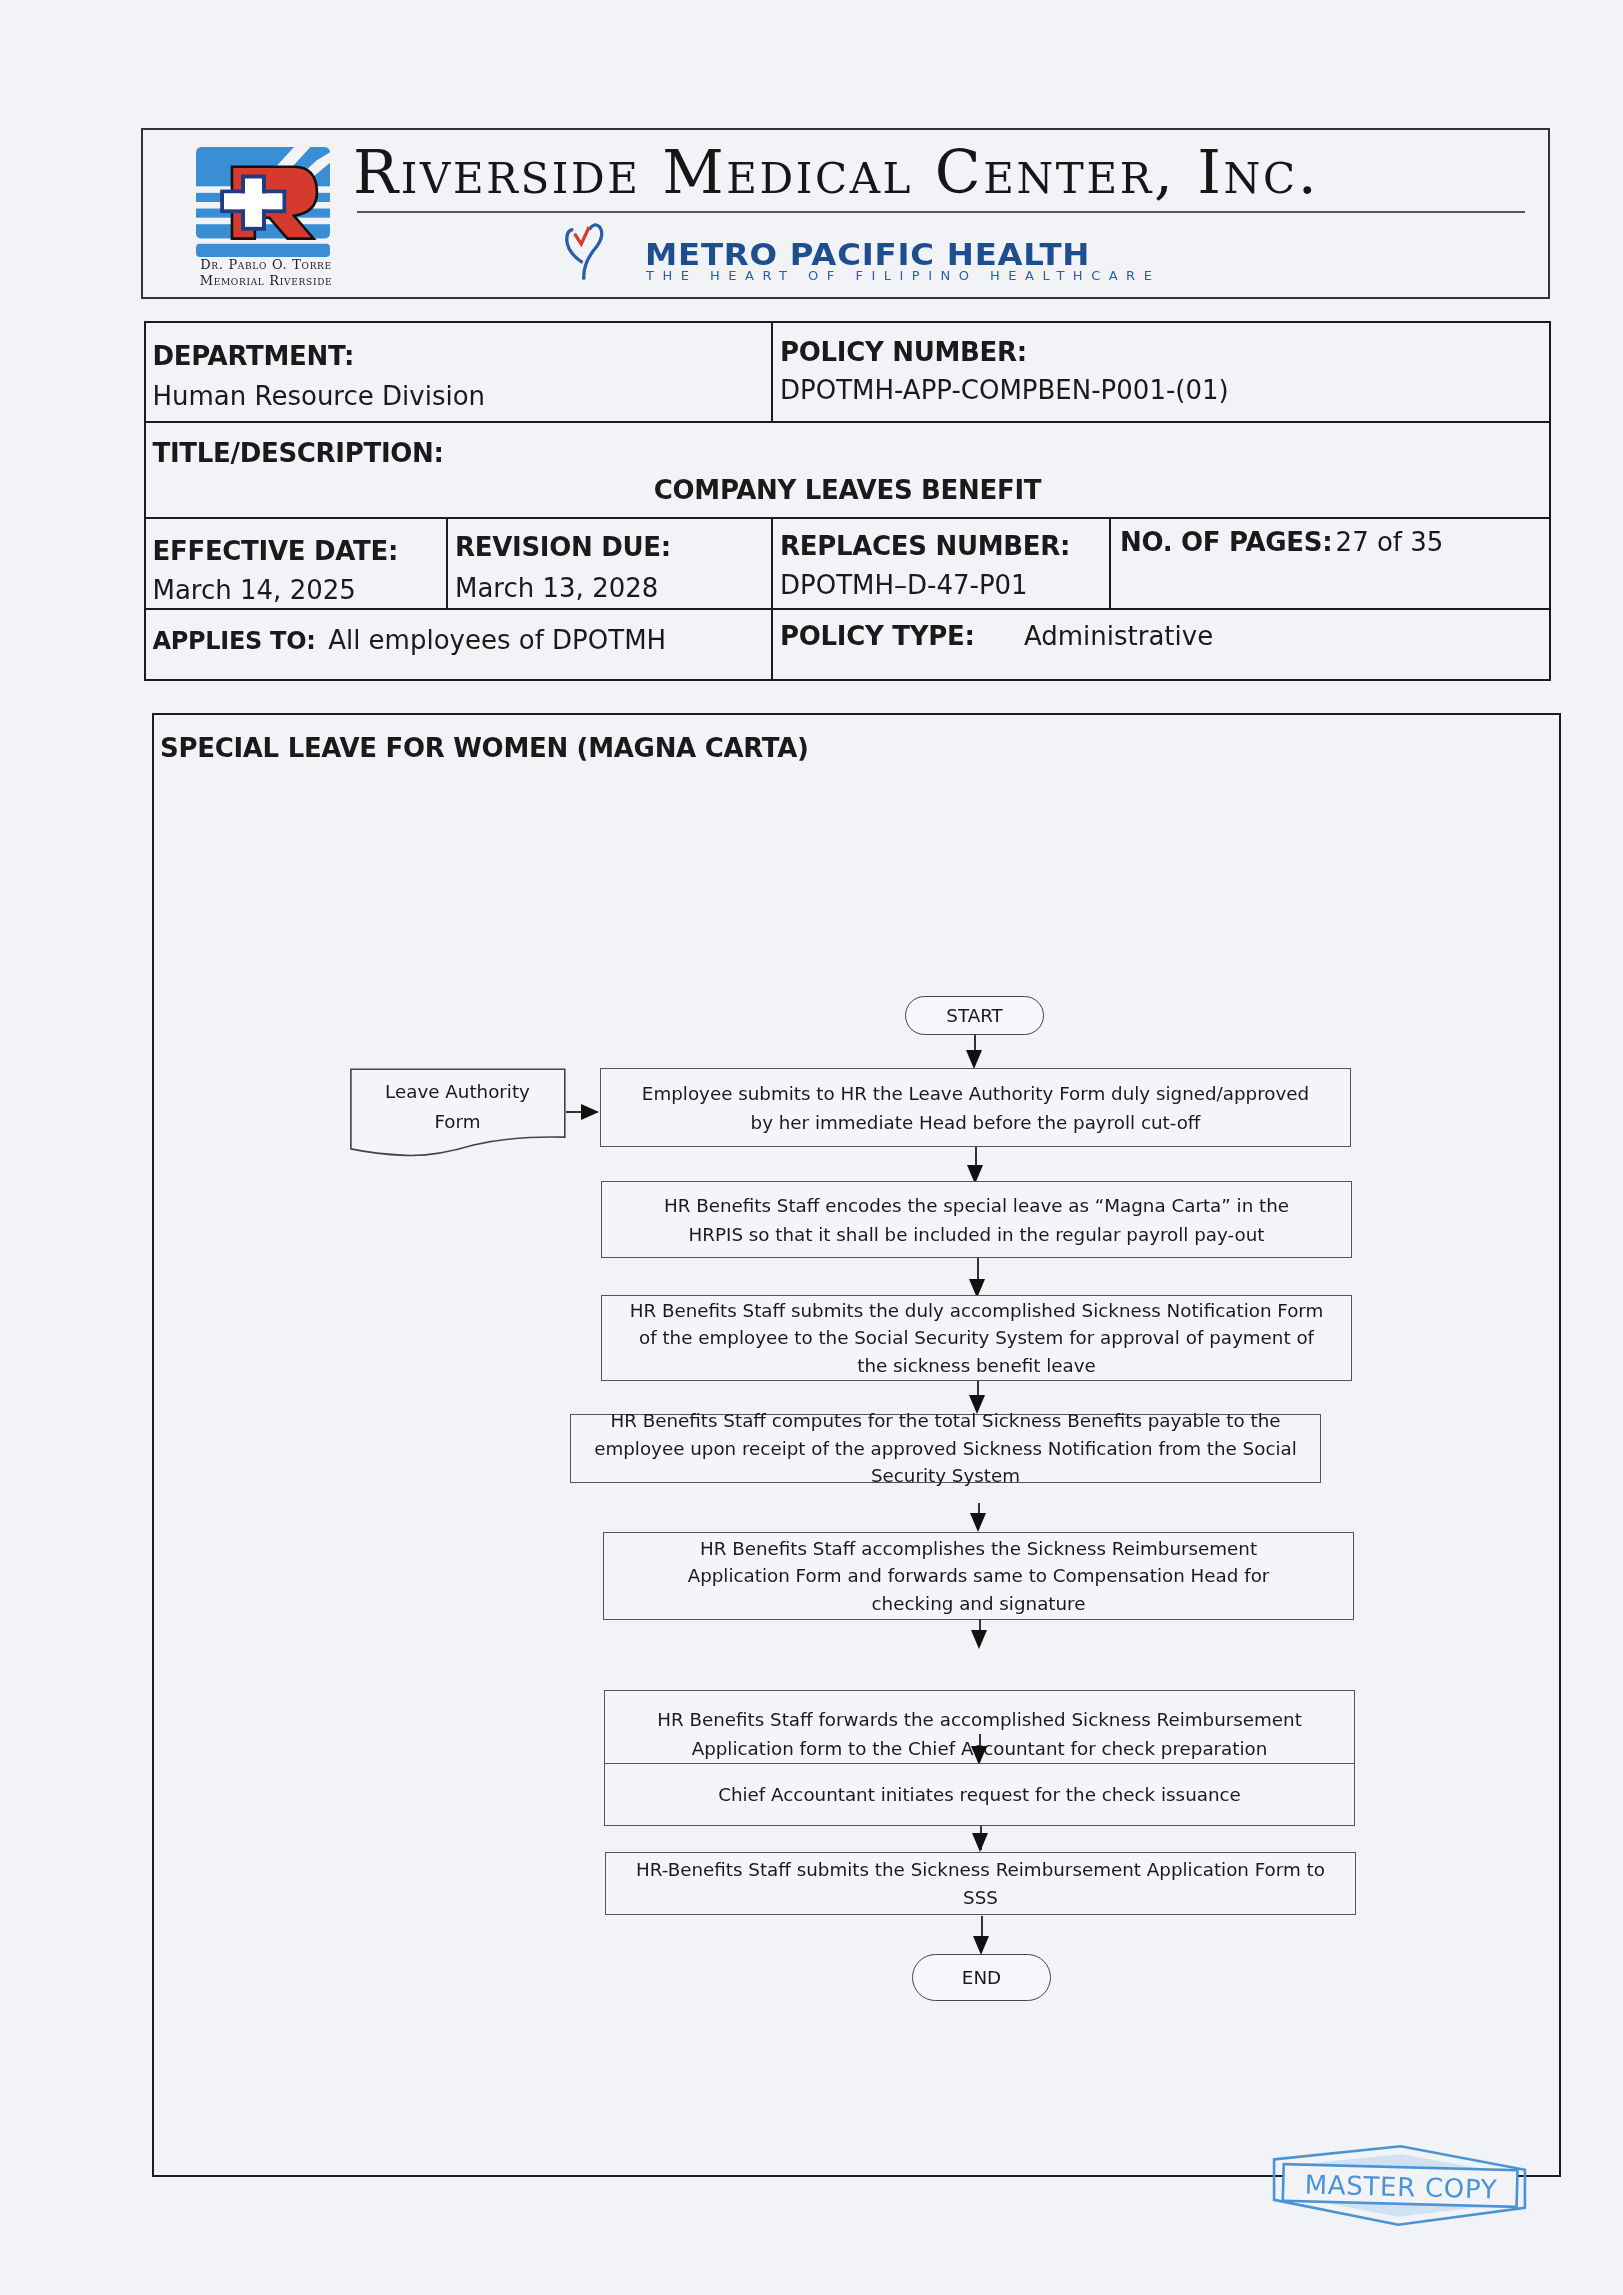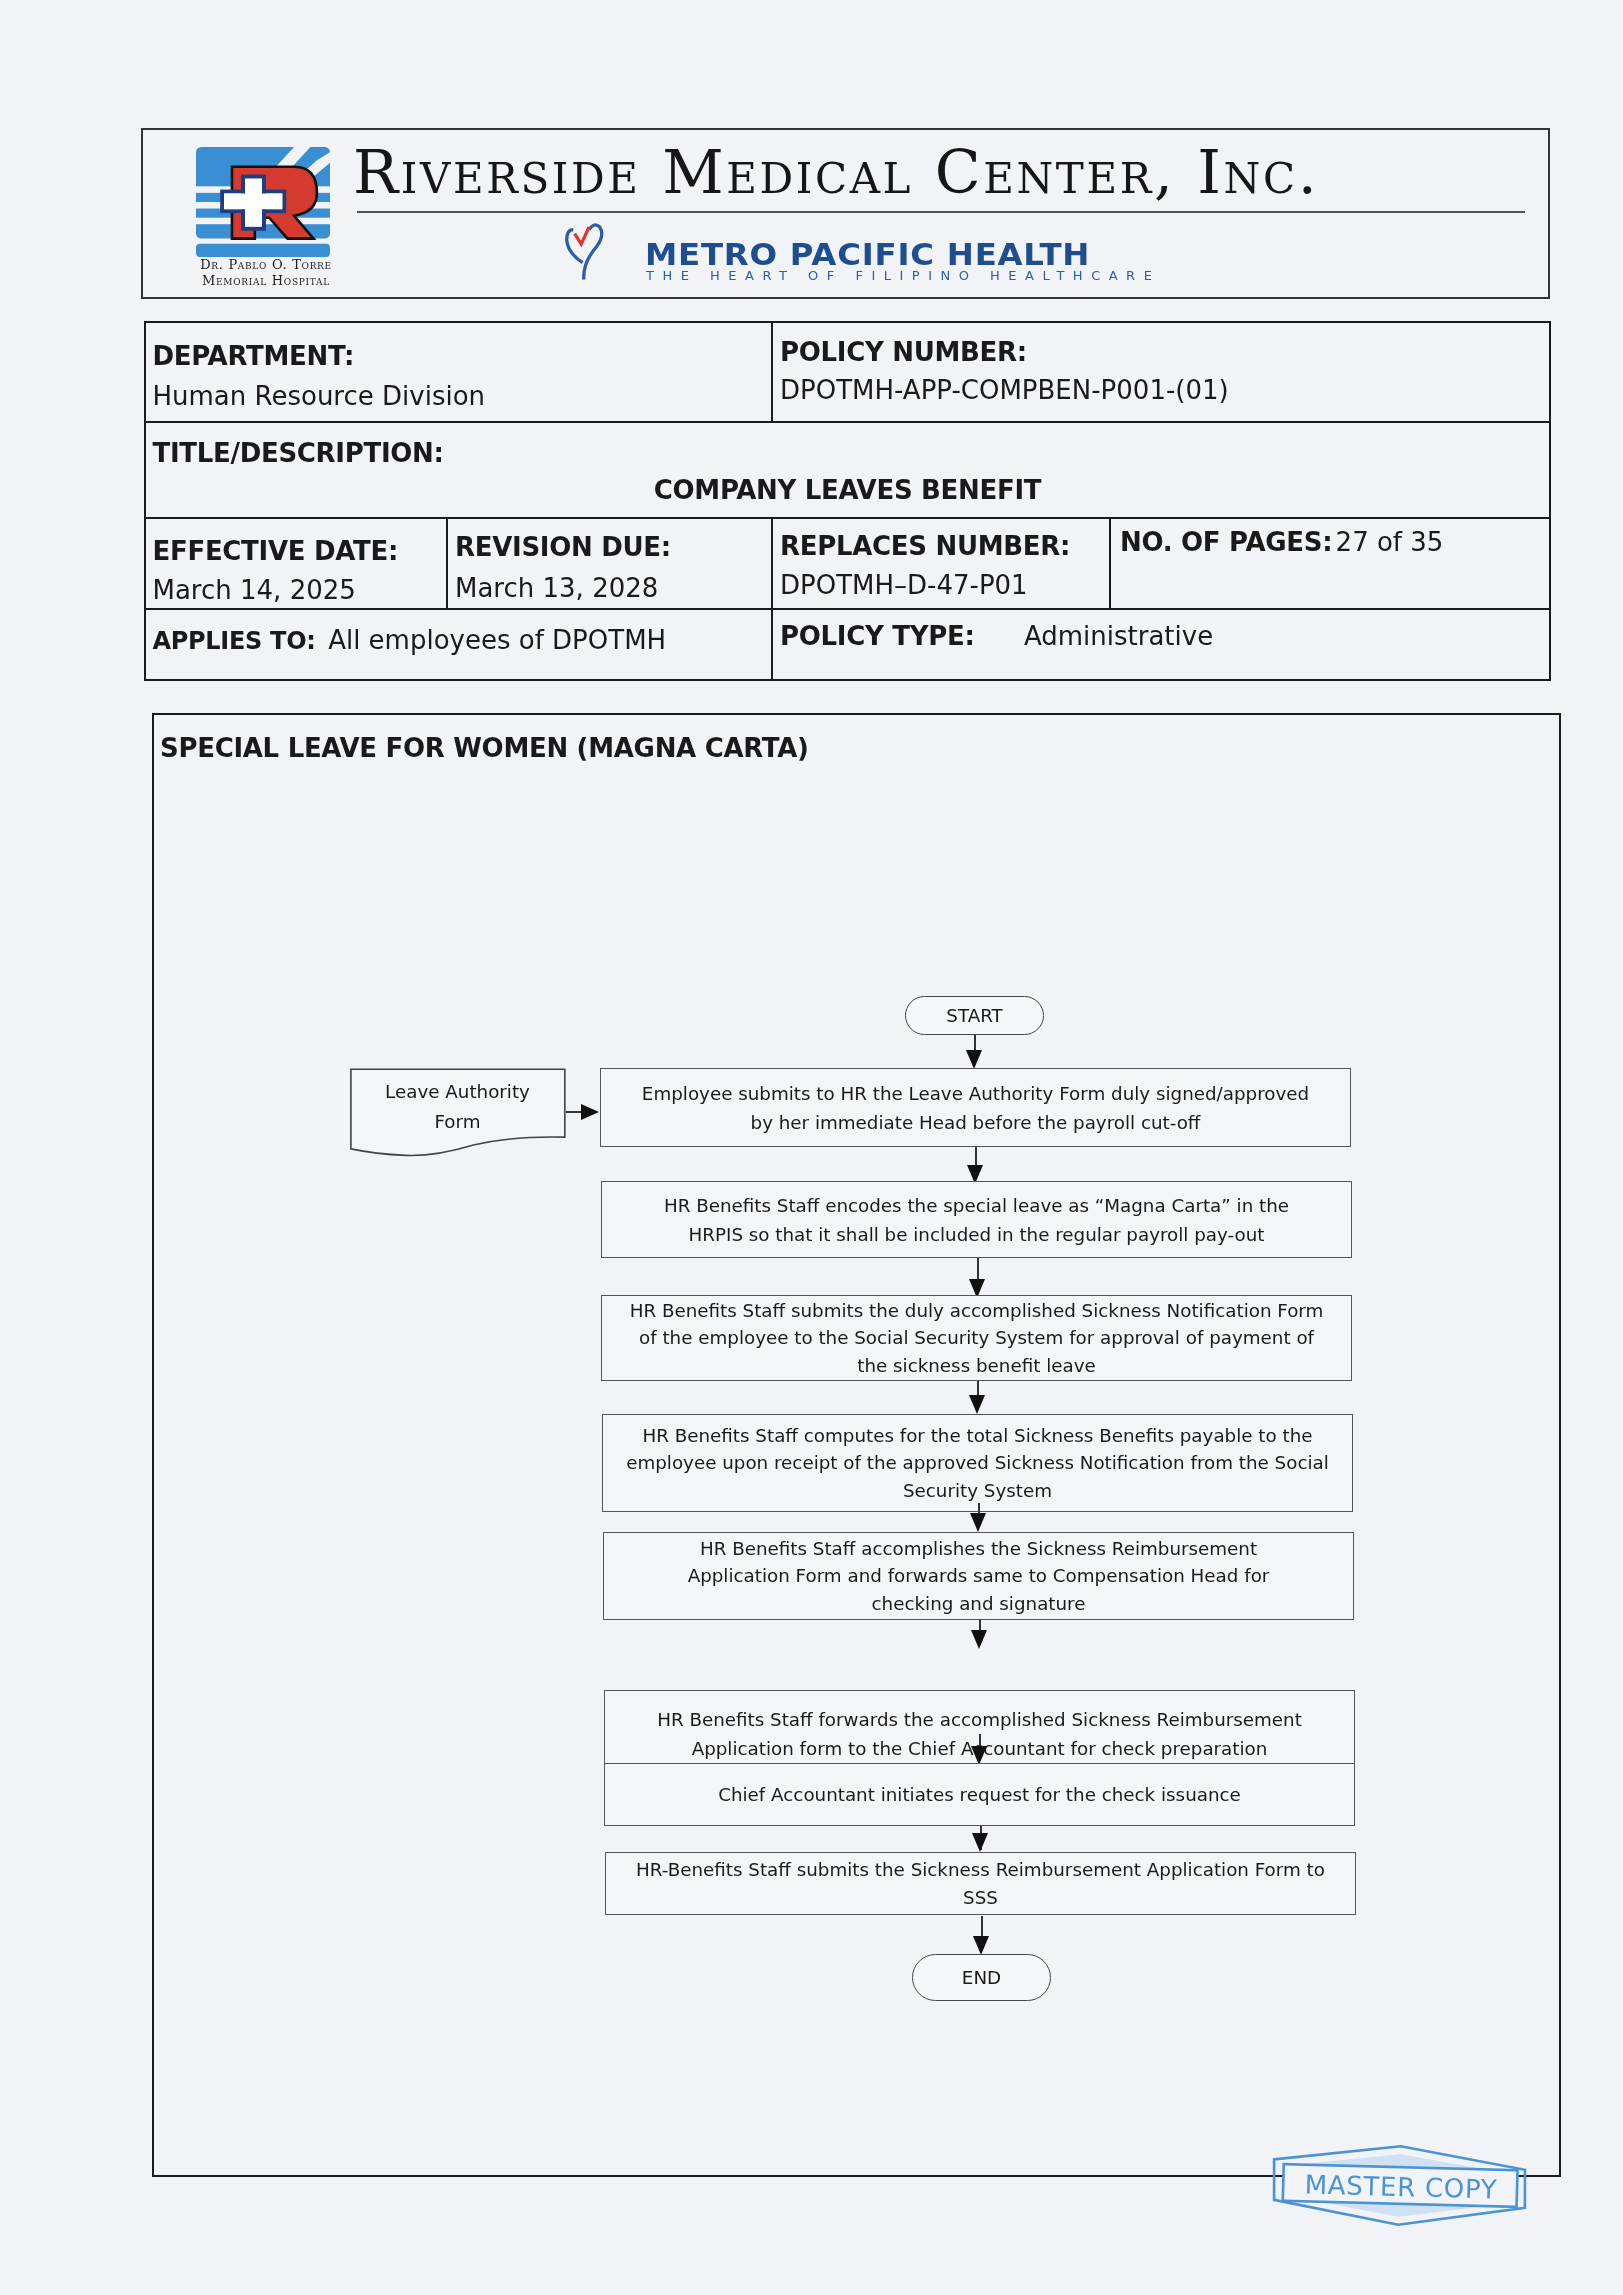--- a/index.html
+++ b/index.html
@@ -88,21 +88,21 @@
   <polygon points="150,0 175,0 120,60 95,60" fill="#f2f3f7"></polygon>
   <polygon points="185,20 205,8 205,24 150,70 130,70" fill="#f2f3f7"></polygon>
   <rect x="0" y="148" width="205" height="20" rx="6" fill="#3a8fd4"></rect>
   <path d="M55 30 H150 Q185 30 185 70 Q185 100 150 105 L180 140 H140 L112 108 H90 V140 H55 Z" fill="#d53a2e" stroke="#111" stroke-width="4"></path>
   <rect x="40" y="68" width="95" height="30" fill="#ffffff" stroke="#1f3d80" stroke-width="6"></rect>
   <rect x="72" y="45" width="32" height="80" fill="#ffffff" stroke="#1f3d80" stroke-width="6"></rect>
   <rect x="43" y="71" width="89" height="24" fill="#ffffff"></rect>
 </svg>
 <div class="abs hospital-name">
   <div>Dr. Pablo O. Torre</div>
-  <div>Memorial Hospital</div>
+  <div>Memorial Riverside</div>
 </div>
 
 <div class="abs org-name">Riverside Medical Center, Inc.</div>
 <div class="abs org-rule"></div>
 
 <svg class="abs mph-heart" viewBox="0 0 62 88">
   <path d="M30 86 Q28 60 50 35 Q62 18 54 6 Q46 -2 38 10" fill="none" stroke="#2a5ea8" stroke-width="5"></path>
   <path d="M28 60 Q6 46 4 26 Q4 10 14 10" fill="none" stroke="#2a5ea8" stroke-width="5"></path>
   <path d="M16 16 L26 32 L38 6" fill="none" stroke="#d53a2e" stroke-width="5"></path>
 </svg>
@@ -179,21 +179,21 @@
 </div>
 <div class="connector" style="left:977px;top:1258px;height:25px;"></div>
 <div class="arrow-down" style="left:969px;top:1279px;"></div>
 
 <div class="abs pbox" style="left:601px;top:1295px;width:751px;height:86px;line-height:27.5px;">
   <span style="max-width:694px;display:block;">HR Benefits Staff submits the duly accomplished Sickness Notification Form of the employee to the Social Security System for approval of payment of the sickness benefit leave</span>
 </div>
 <div class="connector" style="left:977px;top:1381px;height:23.6px;"></div>
 <div class="arrow-down" style="left:969px;top:1395px;"></div>
 
-<div class="abs pbox" style="left:602px;top:1414px;width:751px;height:98px;line-height:27.5px;">
+<div class="abs pbox" style="left:570px;top:1414px;width:751px;height:69px;line-height:27.5px;">
   <span style="max-width:707px;display:block;">HR Benefits Staff computes for the total Sickness Benefits payable to the employee upon receipt of the approved Sickness Notification from the Social Security System</span>
 </div>
 <div class="connector" style="left:978px;top:1503px;height:23.6px;"></div>
 <div class="arrow-down" style="left:970px;top:1513px;"></div>
 
 <div class="abs pbox" style="left:603px;top:1532px;width:751px;height:88px;line-height:27.5px;">
   <span style="max-width:655px;display:block;">HR Benefits Staff accomplishes the Sickness Reimbursement Application Form and forwards  same to Compensation Head for checking and signature</span>
 </div>
 <div class="connector" style="left:979px;top:1619px;height:23.6px;"></div>
 <div class="arrow-down" style="left:971px;top:1630px;"></div>

